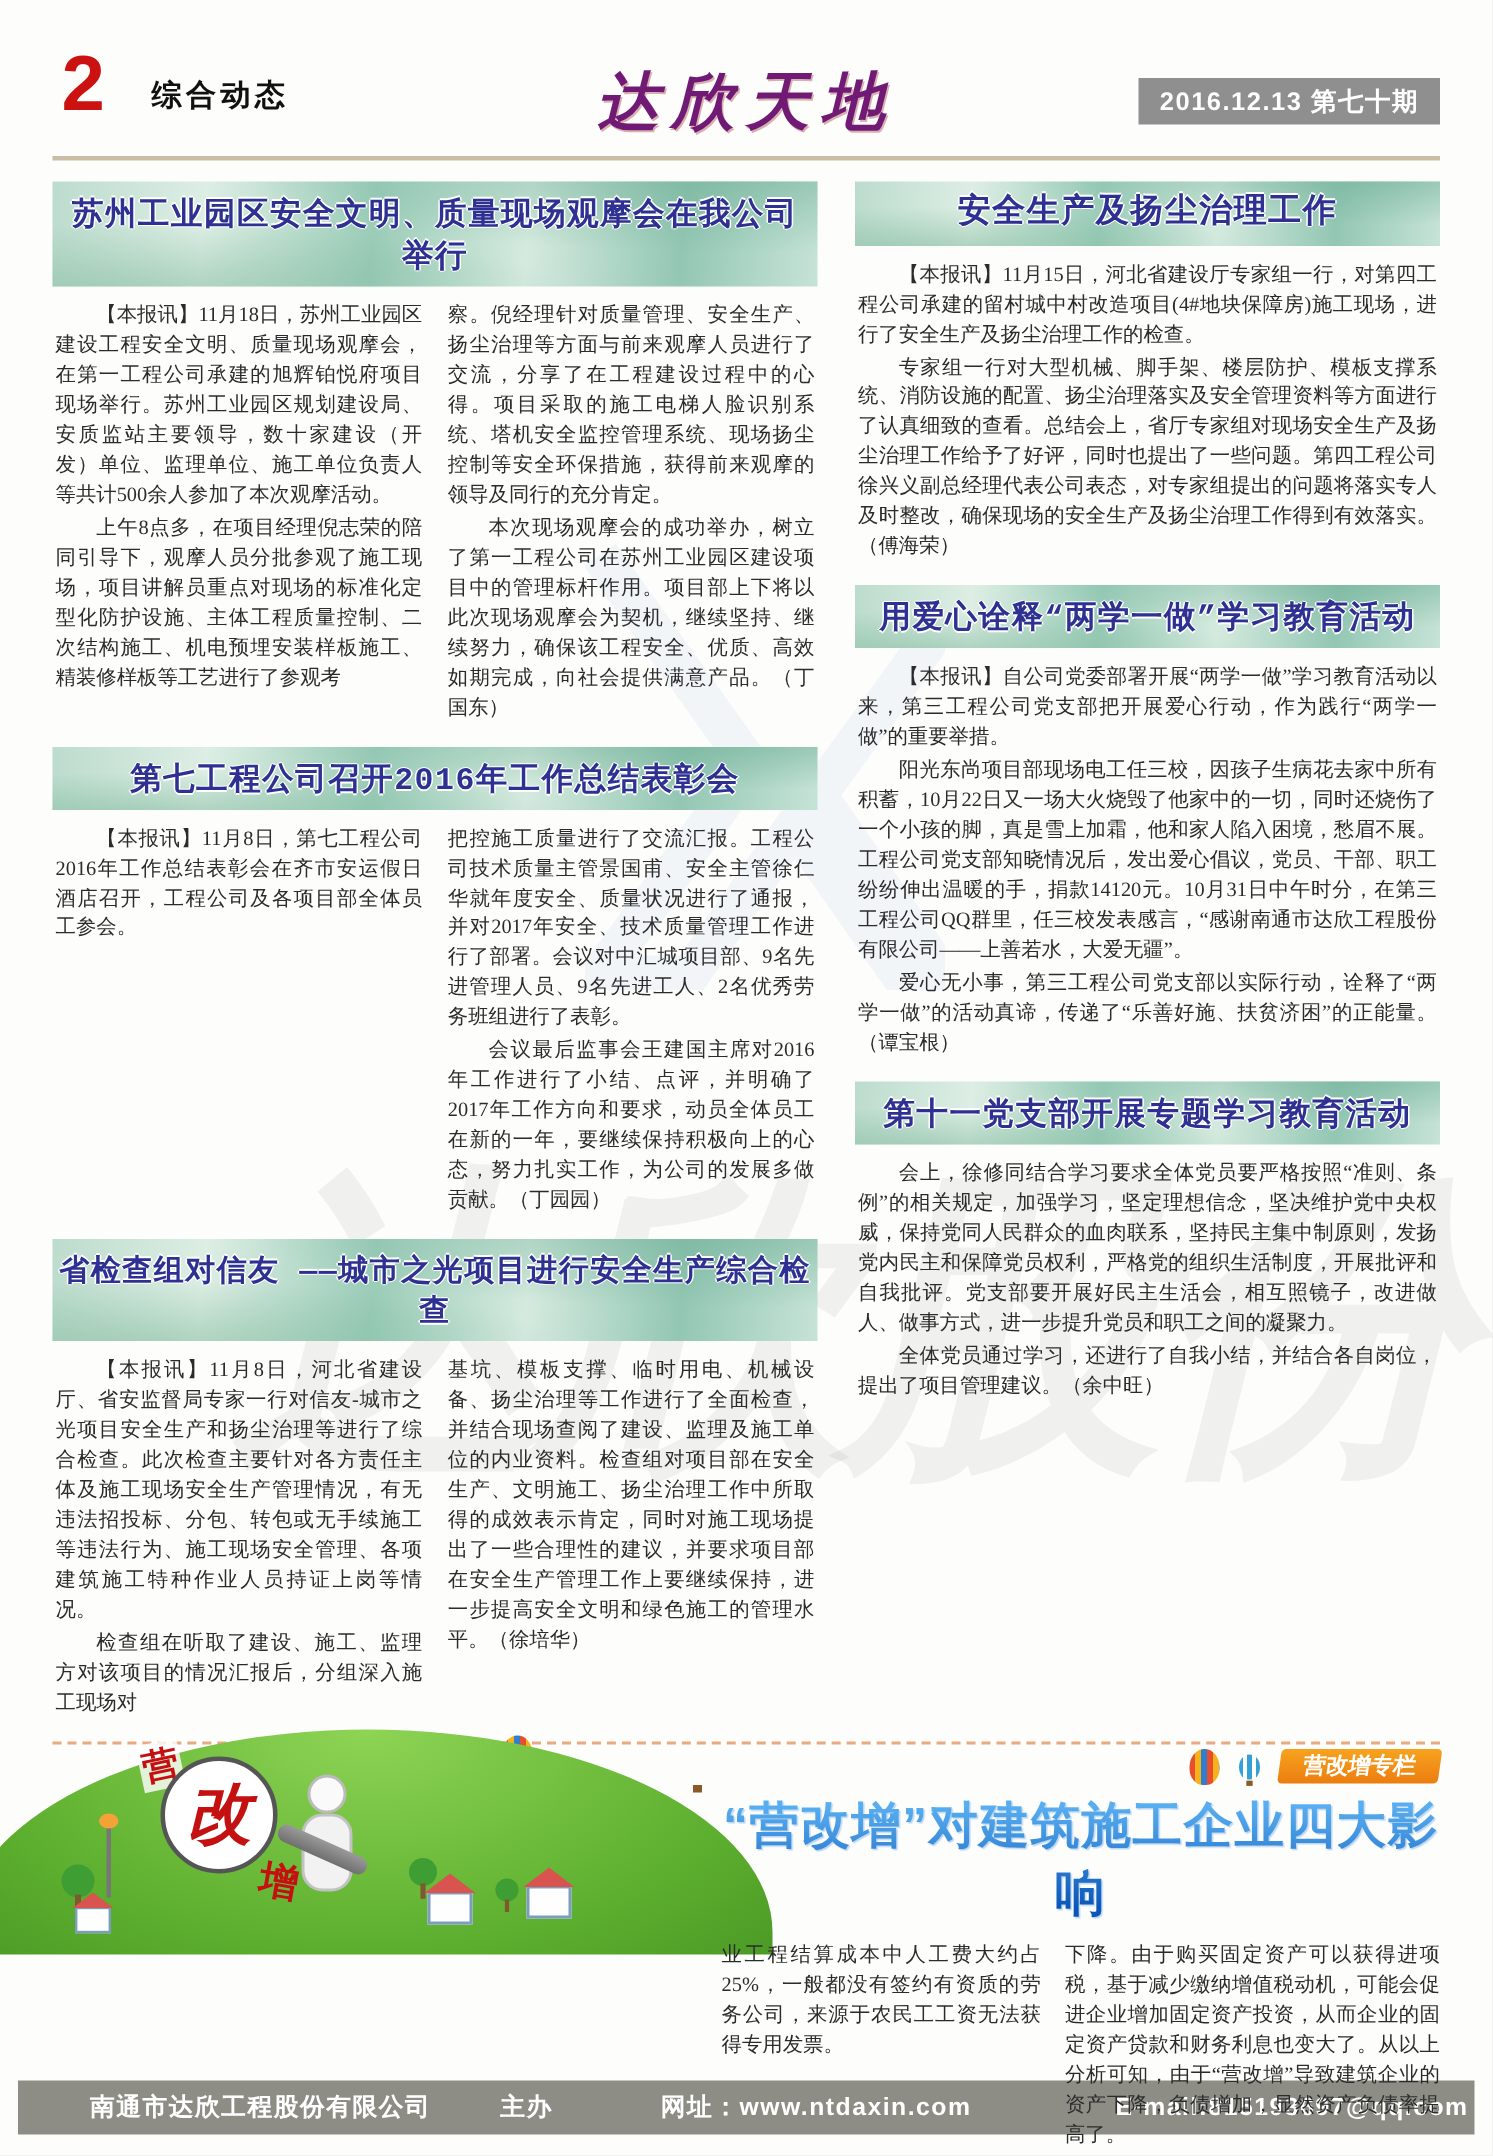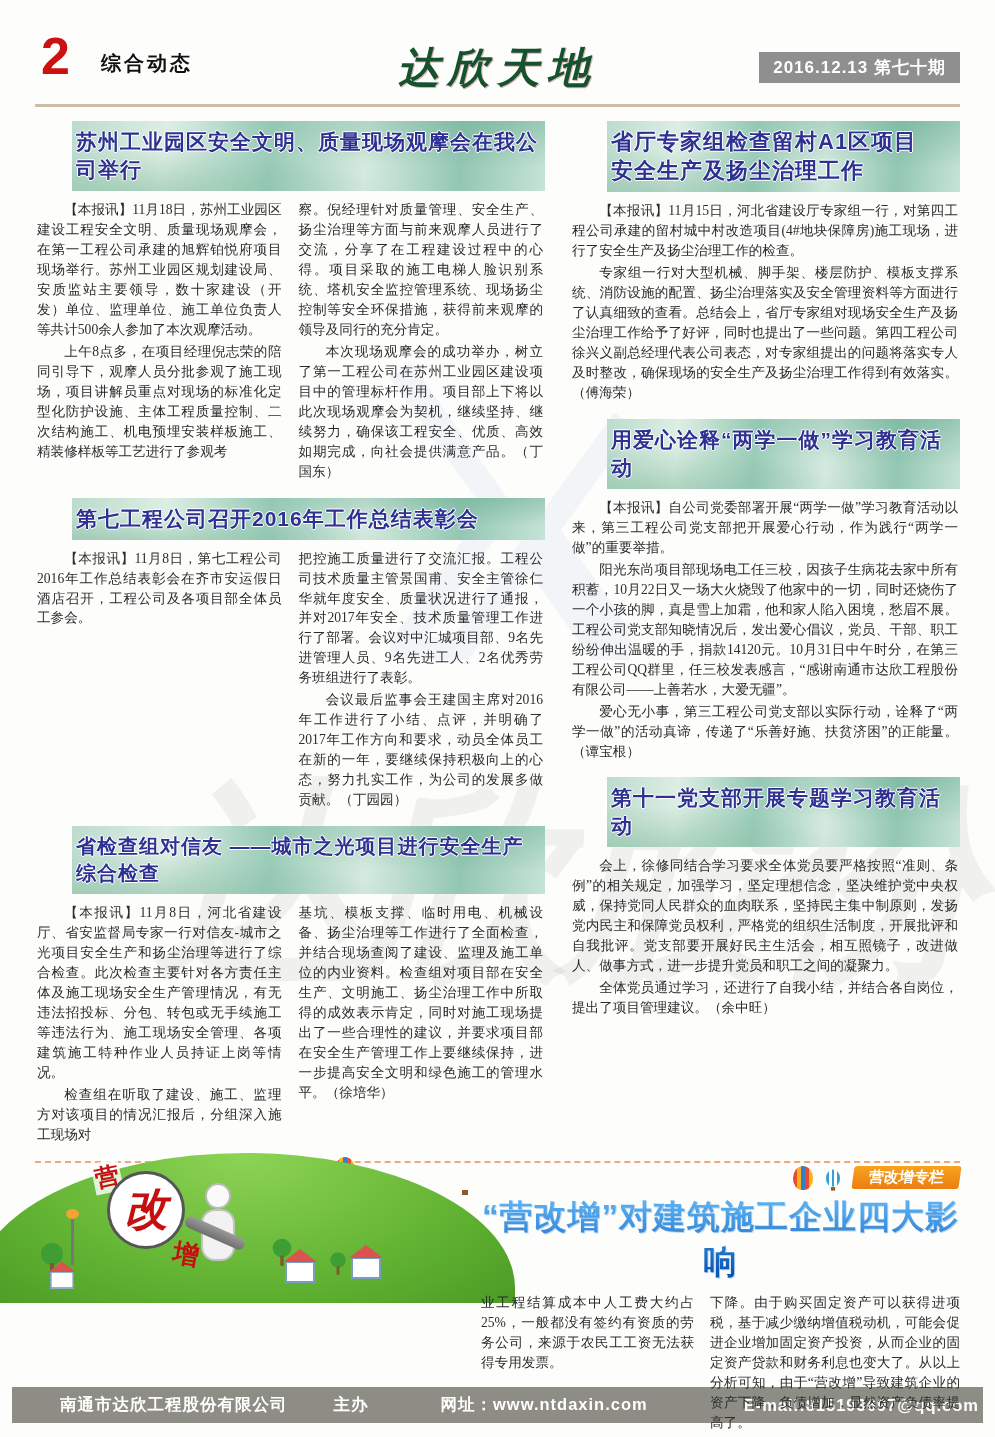--- a/index.html
+++ b/index.html
@@ -9,47 +9,46 @@
     background:#fdfdfc; overflow:hidden;
     font-family:"Liberation Serif","DejaVu Serif",serif; color:#2b2b2b;
   }
   
   .masthead { position:relative; height:64px; margin:36px 35px 0 35px; }
   .pageno { position:absolute; left:6px; top:-6px; font-family:"Liberation Sans","DejaVu Sans",sans-serif;
     font-size:52px; font-weight:900; color:#cc1111; line-height:1; }
   .section-name { position:absolute; left:66px; top:14px; font-family:"Liberation Sans","DejaVu Sans",sans-serif;
     font-size:20px; font-weight:800; color:#111; letter-spacing:3px; }
   .paper-name { position:absolute; left:0; right:0; top:4px; text-align:center;
-    font-size:42px; font-weight:900; color:#14532d; letter-spacing:8px;
+    font-size:42px; font-weight:900; color:#701a75; letter-spacing:8px;
     font-style:italic; text-shadow:1px 1px 0 #d9b0b0; }
   .issue-box { position:absolute; right:0; top:16px; background:#8f8f8f; color:#fff;
     font-family:"Liberation Sans","DejaVu Sans",sans-serif; font-size:17px; font-weight:700;
     padding:4px 14px; letter-spacing:1px; }
   .head-rule { margin:4px 35px 0 35px; border-top:3px solid #cbbda6; }
 
   
   .watermark { position:absolute; top:740px; left:150px; width:760px; z-index:0;
     font-size:215px; font-weight:900; color:rgba(90,90,90,0.08); letter-spacing:-10px;
     font-style:italic; white-space:nowrap; pointer-events:none; }
   .ghost-x { position:absolute; top:360px; left:390px; z-index:0; opacity:.45; pointer-events:none; }
 
   
   .top-grid { position:relative; z-index:1; display:flex; gap:25px; margin:8px 35px 0 35px; }
   .lcol { width:510px; }
   .rcol { width:390px; }
 
-  .banner { margin-top:10px; padding:7px 4px; 
-    font-family:Liberation Sans, sans-serif; font-weight:800; color:#2e3191;
+  .banner { margin-top:10px; padding:7px 4px; text-align:center;
+    font-family:Liberation Mono, monospace; font-weight:800; color:#2e3191;
     letter-spacing:1px; font-size:21px;
     background:
       radial-gradient(ellipse at 12% 110%, rgba(120,180,150,.55), transparent 45%),
       radial-gradient(ellipse at 88% -10%, rgba(110,175,150,.6), transparent 50%),
       linear-gradient(95deg,#bcdccd 0%,#ddeee4 20%,#9accb8 42%,#d5eadf 62%,#93c7b3 82%,#c6e3d6 100%);
     text-shadow:1px 0 #fff,-1px 0 #fff,0 1px #fff,0 -1px #fff;
-    margin-left:37px;
   }
   .banner.small { font-size:20px; }
   .banner.two { line-height:1.3; font-size:22px; }
   .art-body { padding:9px 2px 4px 2px; font-size:13.6px; line-height:1.47; text-align:justify; }
   .twocol { display:flex; gap:17px; }
   .twocol > div { flex:1; min-width:0; }
   p.para { text-indent:2em; margin-bottom:2px; }
   p.para.cont { text-indent:0; }
 
   
@@ -163,21 +162,20 @@
         </div>
         <div>
           <p class="para cont">基坑、模板支撑、临时用电、机械设备、扬尘治理等工作进行了全面检查，并结合现场查阅了建设、监理及施工单位的内业资料。检查组对项目部在安全生产、文明施工、扬尘治理工作中所取得的成效表示肯定，同时对施工现场提出了一些合理性的建议，并要求项目部在安全生产管理工作上要继续保持，进一步提高安全文明和绿色施工的管理水平。（徐培华）</p>
         </div>
       </div>
     </div>
 
     <div class="rcol">
 
       <div class="banner two" style="margin-top:6px;">
-        <div>省厅专家组检查留村A1区项目</div>
         <div>安全生产及扬尘治理工作</div>
       </div>
       <div class="art-body">
         <p class="para">【本报讯】11月15日，河北省建设厅专家组一行，对第四工程公司承建的留村城中村改造项目(4#地块保障房)施工现场，进行了安全生产及扬尘治理工作的检查。</p>
         <p class="para">专家组一行对大型机械、脚手架、楼层防护、模板支撑系统、消防设施的配置、扬尘治理落实及安全管理资料等方面进行了认真细致的查看。总结会上，省厅专家组对现场安全生产及扬尘治理工作给予了好评，同时也提出了一些问题。第四工程公司徐兴义副总经理代表公司表态，对专家组提出的问题将落实专人及时整改，确保现场的安全生产及扬尘治理工作得到有效落实。（傅海荣）</p>
       </div>
 
       <div class="banner">用爱心诠释“两学一做”学习教育活动</div>
       <div class="art-body">
         <p class="para">【本报讯】自公司党委部署开展“两学一做”学习教育活动以来，第三工程公司党支部把开展爱心行动，作为践行“两学一做”的重要举措。</p>

